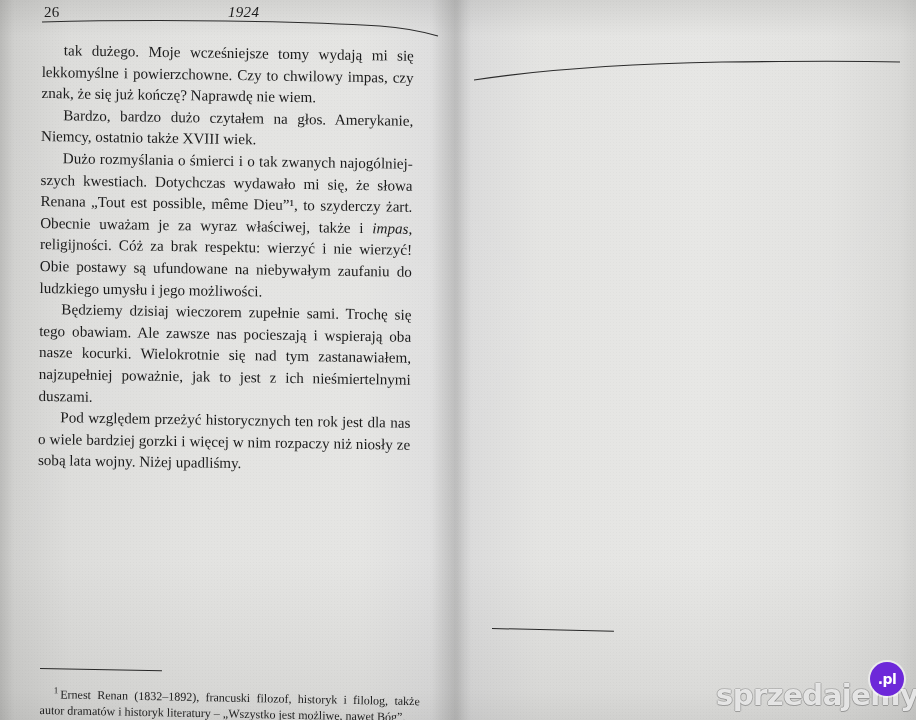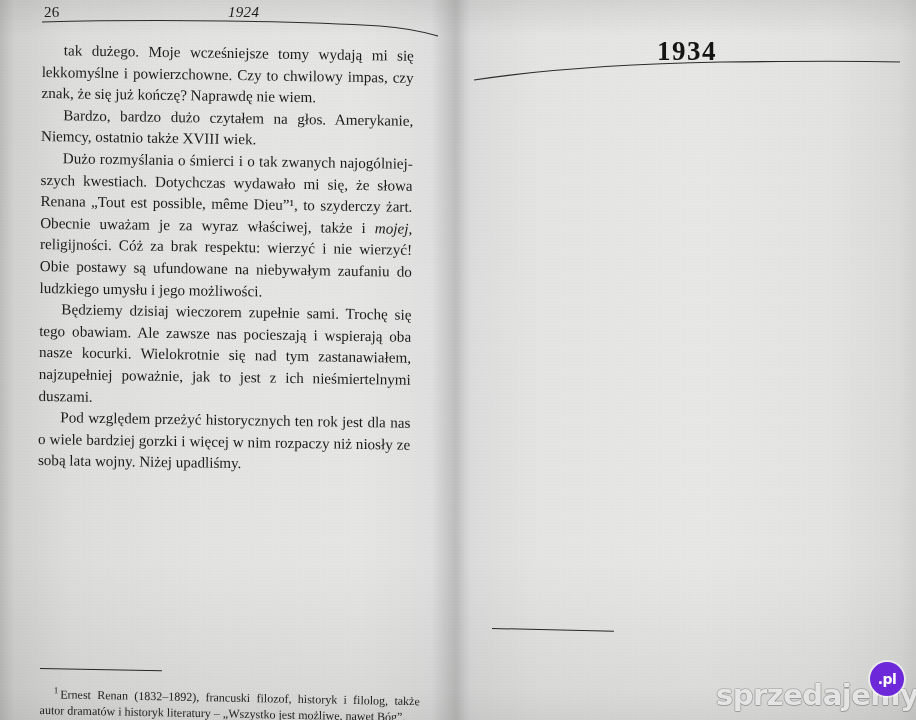--- a/index.html
+++ b/index.html
@@ -220,37 +220,36 @@
       <span class="year">1924</span>
     </div>
 
     <svg class="rule-svg" style="left:40px; top:16px;" width="400" height="22" viewBox="0 0 400 22">
       <path d="M2 6 C 120 3, 260 5, 340 10 C 368 12, 384 16, 398 20" fill="none" stroke="#2b2b2b" stroke-width="1.1"></path>
     </svg>
 
     <div class="body body-left curl-left">
       <p>tak dużego. Moje wcześniejsze tomy wydają mi się lekkomyśl­ne i powierzchowne. Czy to chwilowy impas, czy znak, że się już kończę? Naprawdę nie wiem.</p>
       <p>Bardzo, bardzo dużo czytałem na głos. Amerykanie, Niem­cy, ostatnio także XVIII wiek.</p>
-      <p>Dużo rozmyślania o śmierci i o tak zwanych najogólniej­szych kwestiach. Dotychczas wydawało mi się, że słowa Rena­na „Tout est possible, même Dieu”¹, to szyderczy żart. Obecnie uważam je za wyraz właściwej, także i <em>mojej</em>, religijności. Cóż za brak respektu: wierzyć i nie wierzyć! Obie postawy są ufun­dowane na niebywałym zaufaniu do ludzkiego umysłu i jego możliwości.</p>
+      <p>Dużo rozmyślania o śmierci i o tak zwanych najogólniej­szych kwestiach. Dotychczas wydawało mi się, że słowa Rena­na „Tout est possible, même Dieu”¹, to szyderczy żart. Obecnie uważam je za wyraz właściwej, także i <em>impas</em>, religijności. Cóż za brak respektu: wierzyć i nie wierzyć! Obie postawy są ufun­dowane na niebywałym zaufaniu do ludzkiego umysłu i jego możliwości.</p>
       <p>Będziemy dzisiaj wieczorem zupełnie sami. Trochę się tego obawiam. Ale zawsze nas pocieszają i wspierają oba nasze ko­curki. Wielokrotnie się nad tym zastanawiałem, najzupełniej poważnie, jak to jest z ich nieśmiertelnymi duszami.</p>
       <p>Pod względem przeżyć historycznych ten rok jest dla nas o wiele bardziej gorzki i więcej w nim rozpaczy niż niosły ze sobą lata wojny. Niżej upadliśmy.</p>
     </div>
 
     <div class="fn-rule curl-left-foot" style="left:40px; top:668px; width:122px;"></div>
 
     <div class="footnote footnote-left curl-left-foot">
       <p>
         <sup>1</sup><span>Ernest Renan (1832–1892), francuski filozof, historyk i filolog, także autor dramatów i historyk literatury – „Wszystko jest możliwe, nawet Bóg”.</span>
       </p>
     </div>
   </div>
 
   <div class="page page-right">
 
-    <div class="chapter-title">1934</div>
 
     <svg class="rule-svg" style="left:14px; top:58px;" width="430" height="26" viewBox="0 0 430 26">
       <path d="M2 22 C 60 13, 150 6, 250 4 C 330 3, 390 3, 428 4" fill="none" stroke="#2b2b2b" stroke-width="1.2"></path>
     </svg>
 
     <div class="fn-rule curl-right-foot" style="left:34px; top:628px; width:122px;"></div>
 
   </div>
 
   <div class="watermark">

